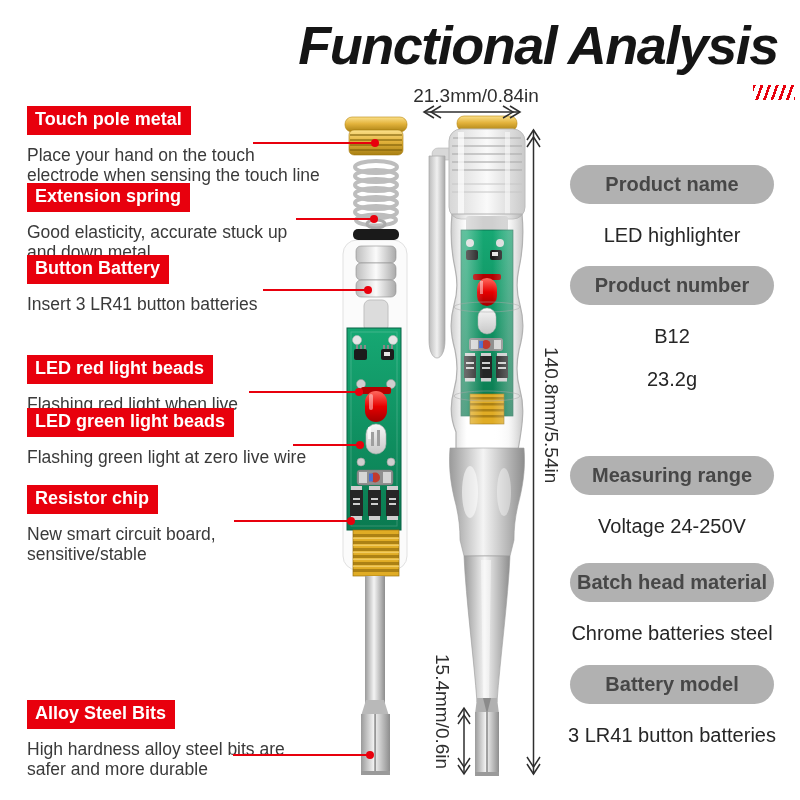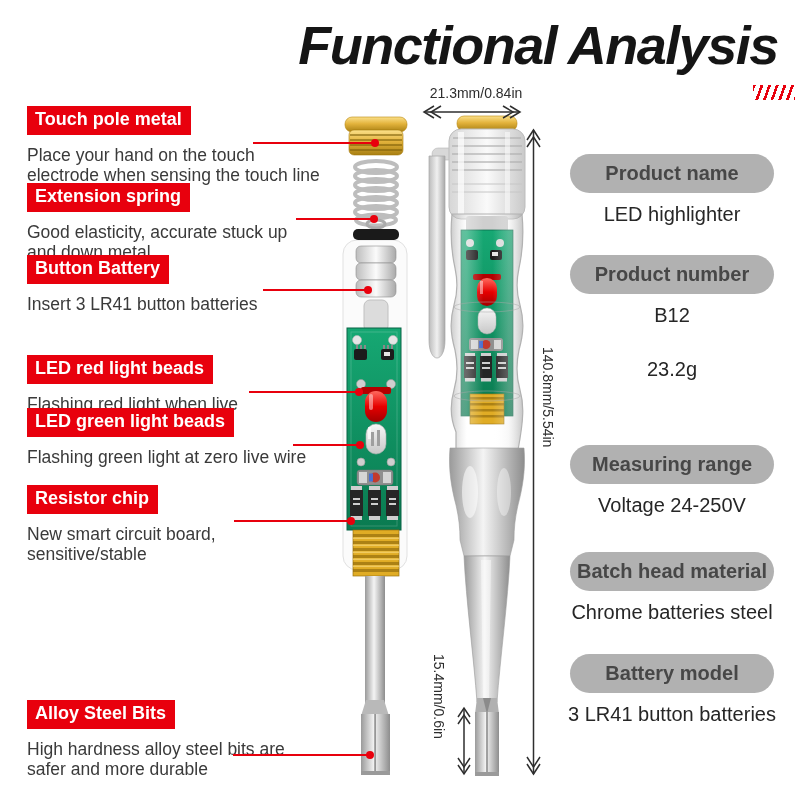--- a/index.html
+++ b/index.html
@@ -18,30 +18,30 @@
     font-size:18px; line-height:23px; padding:2px 9px 4px 8px; }
   .anno-desc { font-size:17.5px; line-height:19.5px; color:#3a3a3a; margin-top:11px;
     white-space:pre-line; }
 
   .conn { position:absolute; height:2px; background:#e8000d; }
   .conn::after { content:""; position:absolute; right:-4px; top:-3px; width:8px; height:8px;
     border-radius:50%; background:#e8000d; }
 
   .pen-svg { position:absolute; left:0; top:0; width:800px; height:800px; }
 
-  .dim { position:absolute; color:#2e2e2e; font-size:14px; }
+  .dim { position:absolute; color:#2e2e2e; font-size:19px; }
   .dim-top { left:400px; top:85px; width:152px; text-align:center; white-space:nowrap; }
   .dim-vert { writing-mode:vertical-rl; white-space:nowrap; }
   .dim-right { left:540px; top:347px; }
   .dim-tip { left:431px; top:654px; }
 
   .spec { position:absolute; left:556px; width:232px; text-align:center; }
-  .spec-pill { width:204px; margin:4px auto; height:39px; line-height:39px; border-radius:20px;
+  .spec-pill { width:204px; margin:15px auto; height:39px; line-height:39px; border-radius:20px;
     background:#b1b1b1; color:#474747; font-size:20px; font-weight:bold; }
-  .spec-value { margin-top:10px; font-size:20px; color:#262626; white-space:nowrap; }
+  .spec-value { margin-top:20px; font-size:20px; color:#262626; white-space:nowrap; }
 </style>
 </head>
 <body>
 
 <div class="canvas">
 
   <div class="title">Functional Analysis</div>
   <div class="hatch"></div>
 
   <svg class="pen-svg" viewBox="0 0 800 800">

